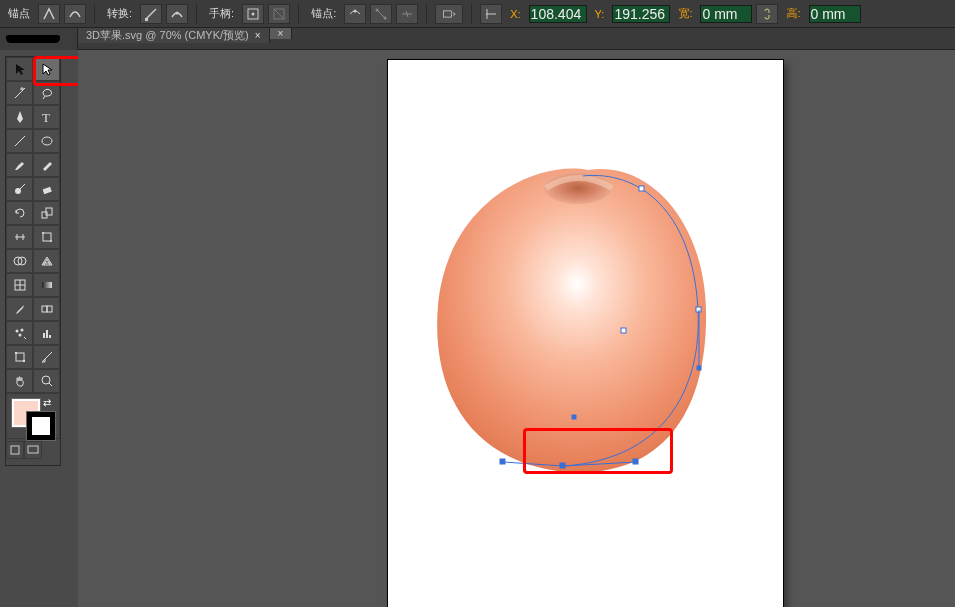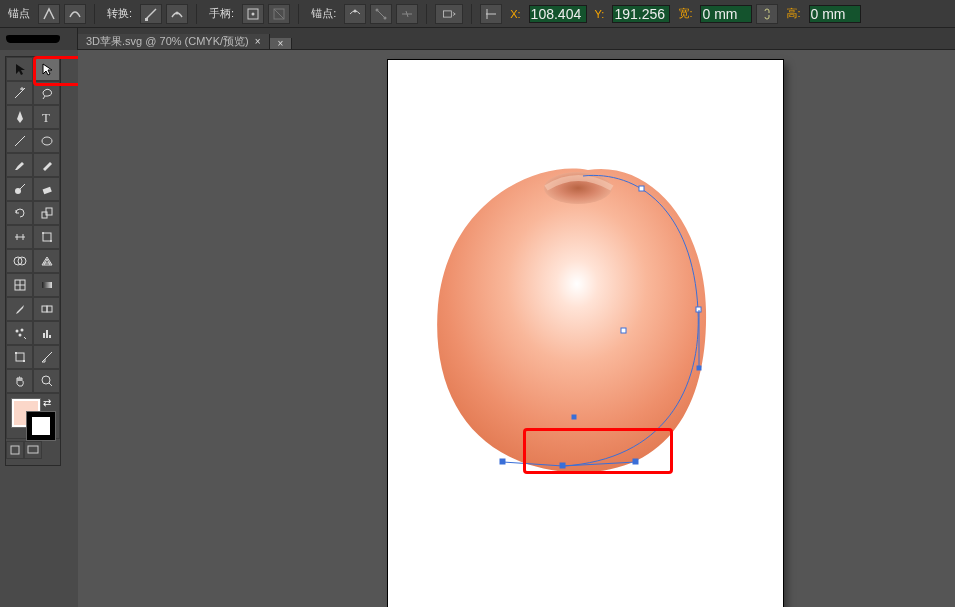--- a/index.html
+++ b/index.html
@@ -45,21 +45,21 @@
     padding: 0 1px;
     line-height: 16px;
   }
   .tb-xy { color: #f7a600; }
   .tb-w  { color: #f7a600; }
   .tb-h  { color: #f7a600; }
 
   
   .tabrow {
     display: flex;
-    align-items: flex-end;
+    align-items: flex-start;
     height: 22px;
     background: #3a3a3a;
     border-bottom: 1px solid #222;
     padding-left: 78px;
   }
   .doc-tab {
     display: flex;
     align-items: center;
     padding: 0 8px;
     font-size: 11px;

